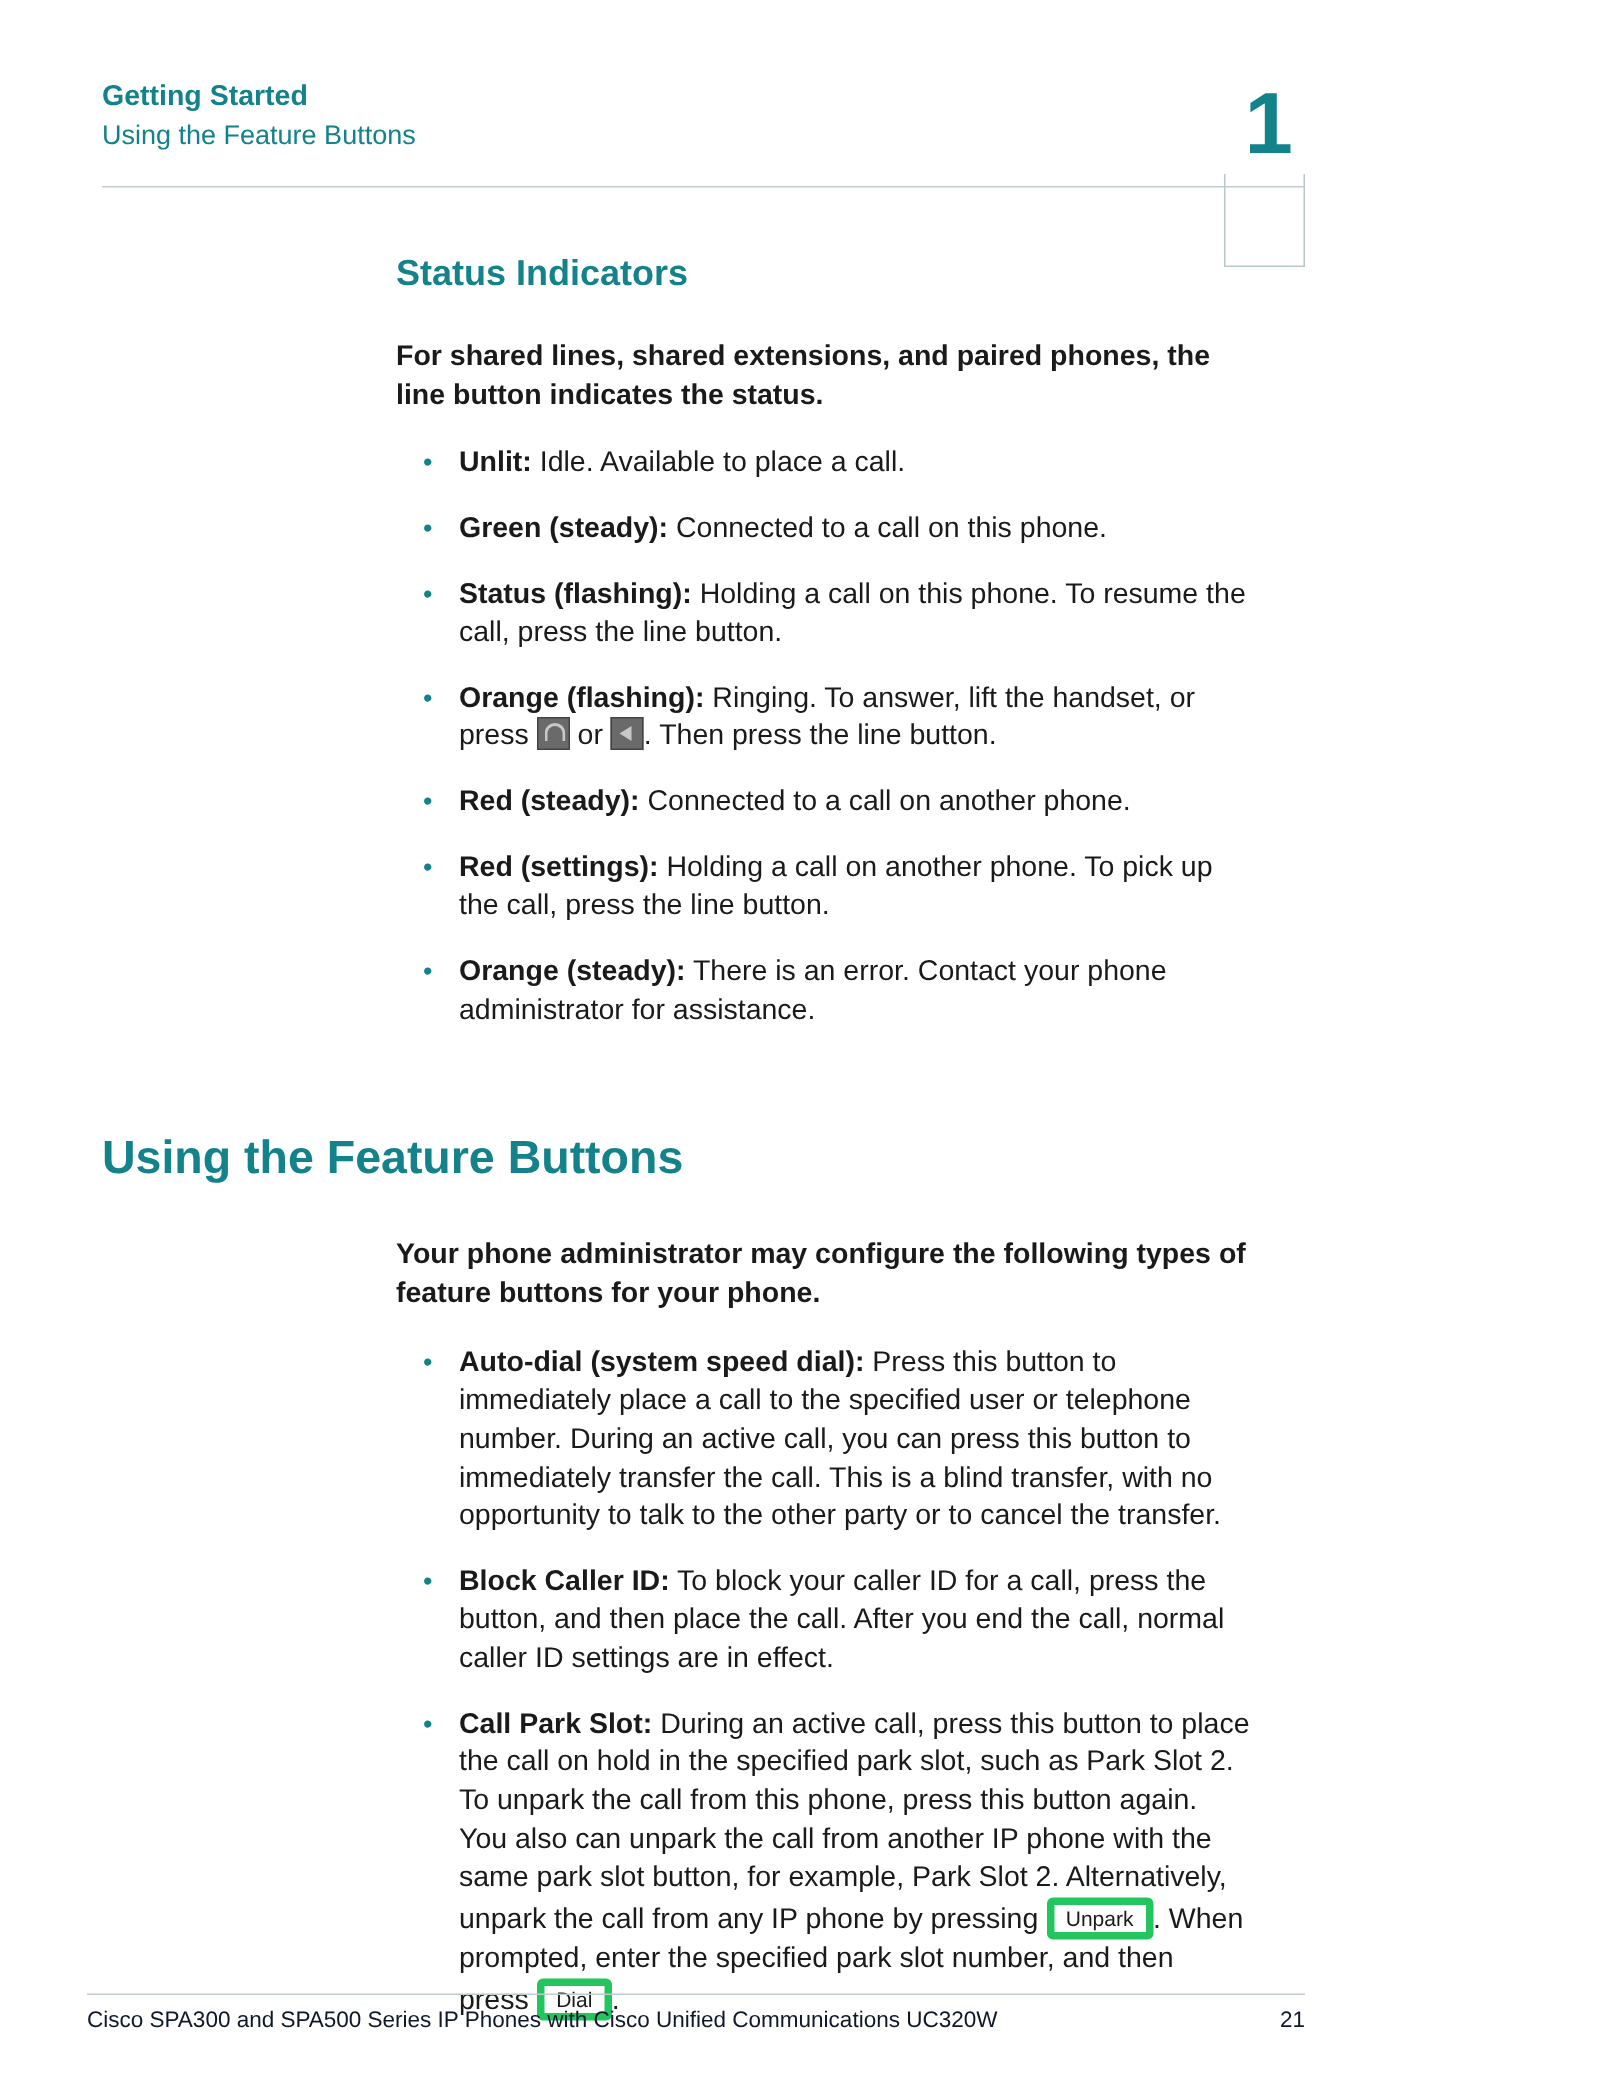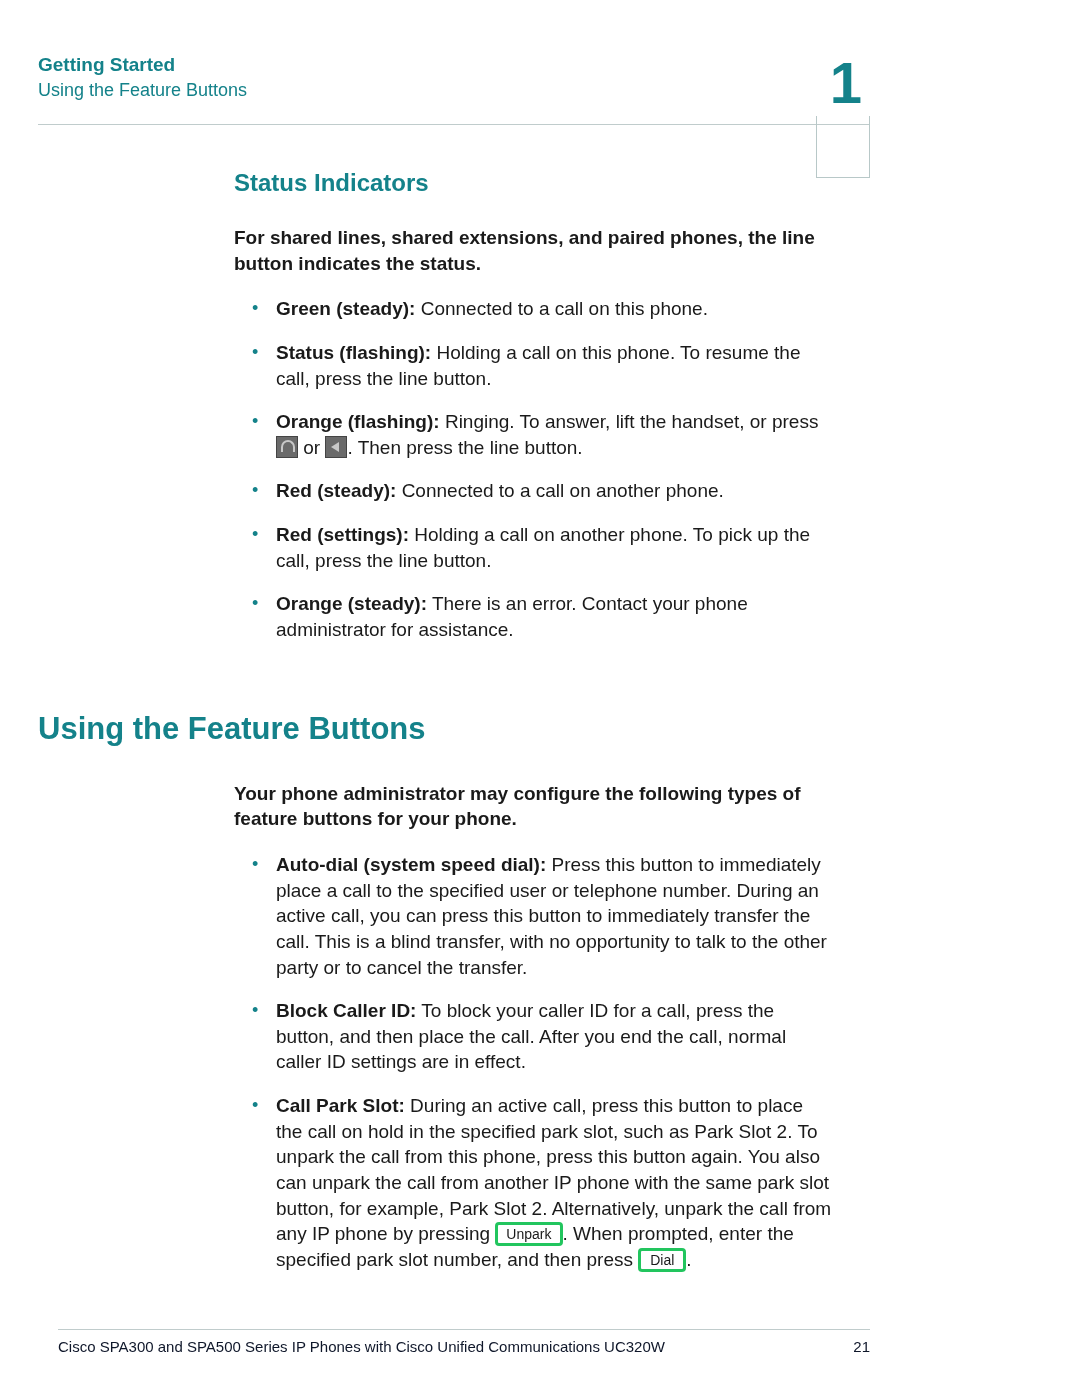--- a/index.html
+++ b/index.html
@@ -1,37 +1,37 @@
 <!DOCTYPE html>
 <html><head>
 <meta charset="utf-8">
 <style>
   * { box-sizing: border-box; margin: 0; padding: 0; }
   html, body { width: 1080px; height: 1397px; background: #fff; font-family: Arial, Helvetica, sans-serif; color: #1a1a1a; }
-  .page { position: relative; width: 928px; height: 1397px; padding: 54px 58px 0 38px; }
+  .page { position: relative; width: 928px; height: 1397px; padding: 54px 58px 0 68px; }
   .header-row { display: flex; justify-content: space-between; align-items: flex-start; }
   .header-left { }
   .chapter-title { color: #14828a; font-weight: bold; font-size: 19px; }
   .breadcrumb { color: #14828a; font-size: 18px; margin-top: 4px; font-weight: 400; }
   .chapter-number-wrap { position: relative; }
   .chapter-number { color: #14828a; font-weight: bold; font-size: 58px; line-height: 1; padding-right: 8px; }
   .chapter-box { position: absolute; right: 0; top: 62px; width: 54px; height: 62px; border: 1px solid #b8c8c8; border-top: none; }
   .rule { border: none; border-top: 1px solid #c0cccc; margin-top: 12px; }
   .content { padding-left: 196px; padding-right: 36px; margin-top: 44px; }
   .section-heading { color: #14828a; font-weight: bold; font-size: 24px; margin-bottom: 28px; }
   .para { font-size: 19px; line-height: 1.35; margin-bottom: 20px; font-weight: bold; }
   ul.bullets { list-style: none; padding-left: 42px; }
   ul.bullets > li { position: relative; font-size: 19px; line-height: 1.35; margin-bottom: 18px; padding-right: 0; }
   ul.bullets > li::before { content: "•"; color: #14828a; position: absolute; left: -24px; top: 0; font-size: 18px; }
   .b { font-weight: bold; }
   .h1-section { color: #14828a; font-weight: bold; font-size: 31px; margin-top: 68px; margin-bottom: 34px; margin-left: 0; }
   .inline-icon { display: inline-block; width: 22px; height: 22px; background: #6a6a6a; border: 1px solid #444; vertical-align: -4px; position: relative; }
   .inline-icon.headset::after { content: ""; position: absolute; left: 4px; top: 3px; width: 10px; height: 10px; border: 2px solid #c8c8c8; border-bottom: none; border-radius: 8px 8px 0 0; }
   .inline-icon.speaker::after { content: ""; position: absolute; left: 5px; top: 5px; width: 0; height: 0; border-top: 5px solid transparent; border-bottom: 5px solid transparent; border-right: 8px solid #c8c8c8; }
-  .softkey { display: inline-block; border: 3px solid #22c55e; border-radius: 4px; padding: 0 8px; font-size: 14px; line-height: 18px; vertical-align: 1px; background: #fff; min-width: 48px; text-align: center; }
+  .softkey { display: inline-block; border: 5px solid #22c55e; border-radius: 4px; padding: 0 8px; font-size: 14px; line-height: 18px; vertical-align: 1px; background: #fff; min-width: 48px; text-align: center; }
   .footer { position: absolute; left: 58px; right: 58px; bottom: 42px; }
   .footer-rule { border: none; border-top: 1px solid #c0cccc; margin-bottom: 8px; }
   .footer-row { display: flex; justify-content: space-between; font-size: 15px; color: #0f172a; }
 </style>
 </head>
 <body>
 
 <div class="page">
 
   <div class="header-row">
@@ -44,20 +44,21 @@
       <div class="chapter-box"></div>
     </div>
   </div>
 
   <hr class="rule">
 
   <div class="content">
     <div class="section-heading">Status Indicators</div>
     <div class="para">For shared lines, shared extensions, and paired phones, the line button indicates the status.</div>
     <ul class="bullets">
+      <li><span class="b">Unlit:</span><span> Idle. Available to place a call.</span></li>
       <li><span class="b">Green (steady):</span><span> Connected to a call on this phone.</span></li>
       <li><span class="b">Status (flashing):</span><span> Holding a call on this phone. To resume the call, press the line button.</span></li>
       <li><span class="b">Orange (flashing):</span><span> Ringing. To answer, lift the handset, or press </span><span class="inline-icon headset"></span><span> or </span><span class="inline-icon speaker"></span><span>. Then press the line button.</span></li>
       <li><span class="b">Red (steady):</span><span> Connected to a call on another phone.</span></li>
       <li><span class="b">Red (settings):</span><span> Holding a call on another phone. To pick up the call, press the line button.</span></li>
       <li><span class="b">Orange (steady):</span><span> There is an error. Contact your phone administrator for assistance.</span></li>
     </ul>
   </div>
 
   <div class="h1-section">Using the Feature Buttons</div>

